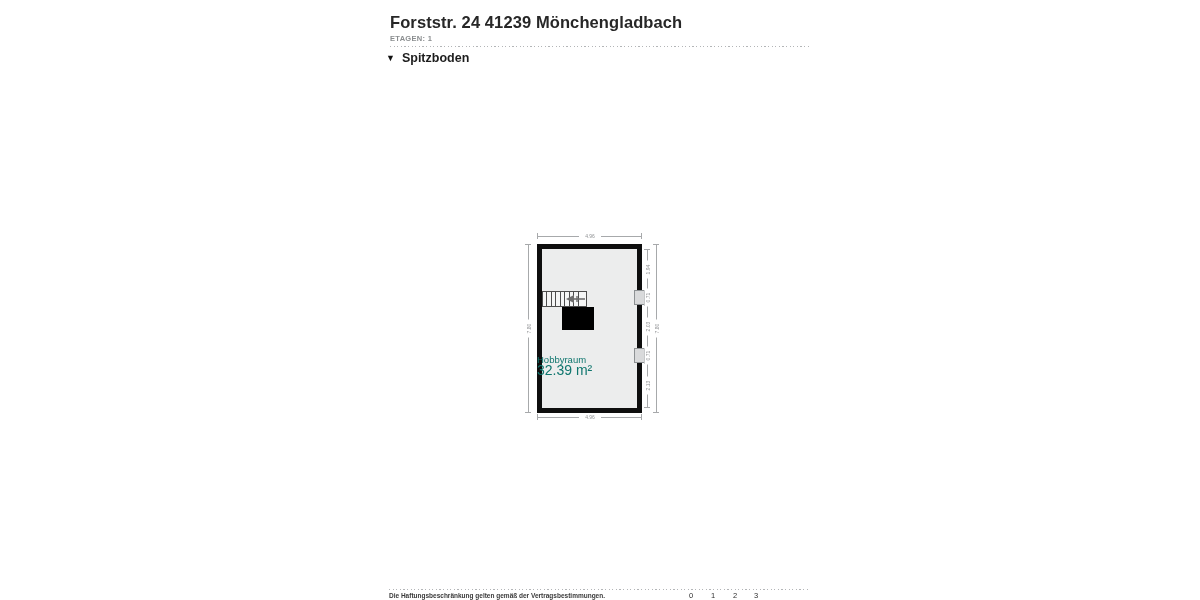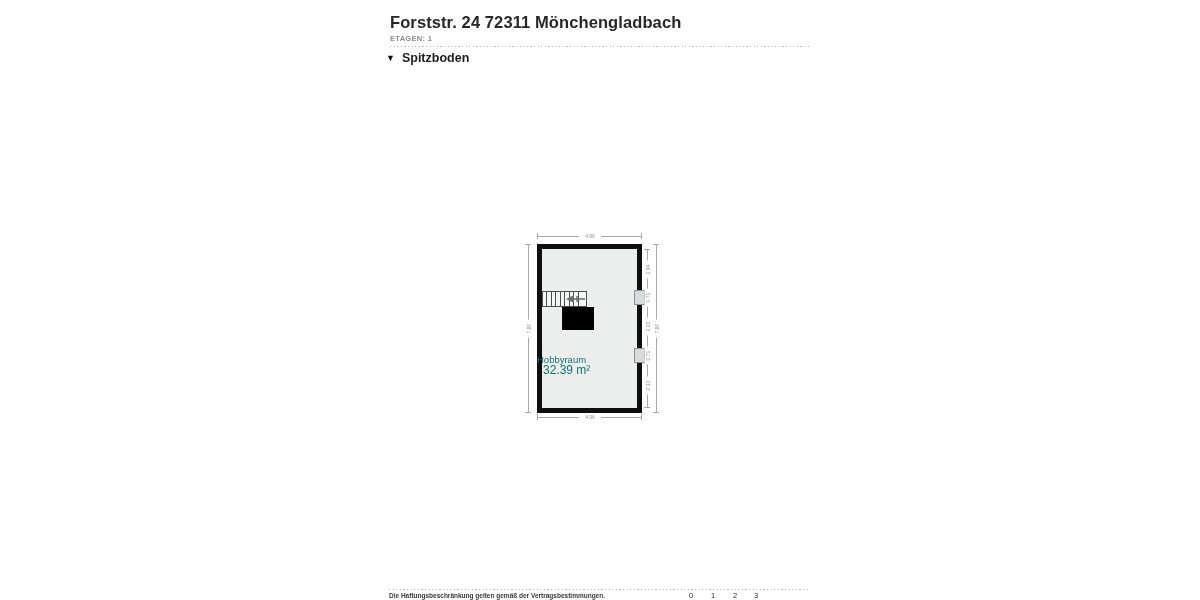--- a/index.html
+++ b/index.html
@@ -24,39 +24,39 @@
   .interior{left:542px;top:249px;width:95px;height:159px;background:#eceded;}
   .stairs{left:542px;top:291px;width:45px;height:16px;background:#f5f6f6;border:1px solid #4d4d4d;box-sizing:border-box;
           background-image:repeating-linear-gradient(90deg,transparent 0 3.5px,#4d4d4d 3.5px 4.5px);}
   .void{left:562px;top:307px;width:32px;height:23px;background:#000;}
   .window{left:634px;width:11px;height:15px;background:#d9dadb;border:0.5px solid #8d9193;box-sizing:border-box;}
   .win1{top:290px;} .win2{top:348px;}
   .arrow{left:565px;top:294px;width:22px;height:10px;}
 
   .room-label{left:537px;top:354px;width:105px;text-align:left;color:#0f766e;}
   .room-name{font-size:9.5px;line-height:11px;}
-  .room-area{font-size:12px;line-height:11px;margin-left:6px;}
+  .room-area{font-size:14px;line-height:11px;}
 
   
   .dl{background:#a7a9ab;}
   .dl-h{height:1px;} .dl-v{width:1px;}
   .dt{background:#a7a9ab;}
   .dt-v{width:1px;height:6px;} .dt-h{width:6px;height:1px;}
   .dlabel{font-size:5px;color:#909294;background:#fff;line-height:7px;text-align:center;white-space:nowrap;}
   .dlabel-rot{width:18px;height:7px;transform:rotate(-90deg);}
 
   
   .sep-bottom{left:389px;top:589px;width:421px;}
   .disclaimer{left:389px;top:592px;font-size:6.5px;font-weight:700;color:#3a3a3a;}
   .scale-tick{top:591px;width:16px;text-align:center;font-size:7.5px;color:#2e2e2e;}
 </style>
 </head>
 <body>
 
-<div class="abs title">Forststr. 24 72311 Mönchengladbach</div>
+<div class="abs title">Forststr. 24 41239 Mönchengladbach</div>
 <div class="abs floors">ETAGEN: 1</div>
 <div class="abs dotted sep-top"></div>
 <div class="abs section">
   <span class="tri">▼</span>
   <span class="section-label">Spitzboden</span>
 </div>
 
 <div>
   <div class="abs walls"></div>
   <div class="abs interior"></div>

